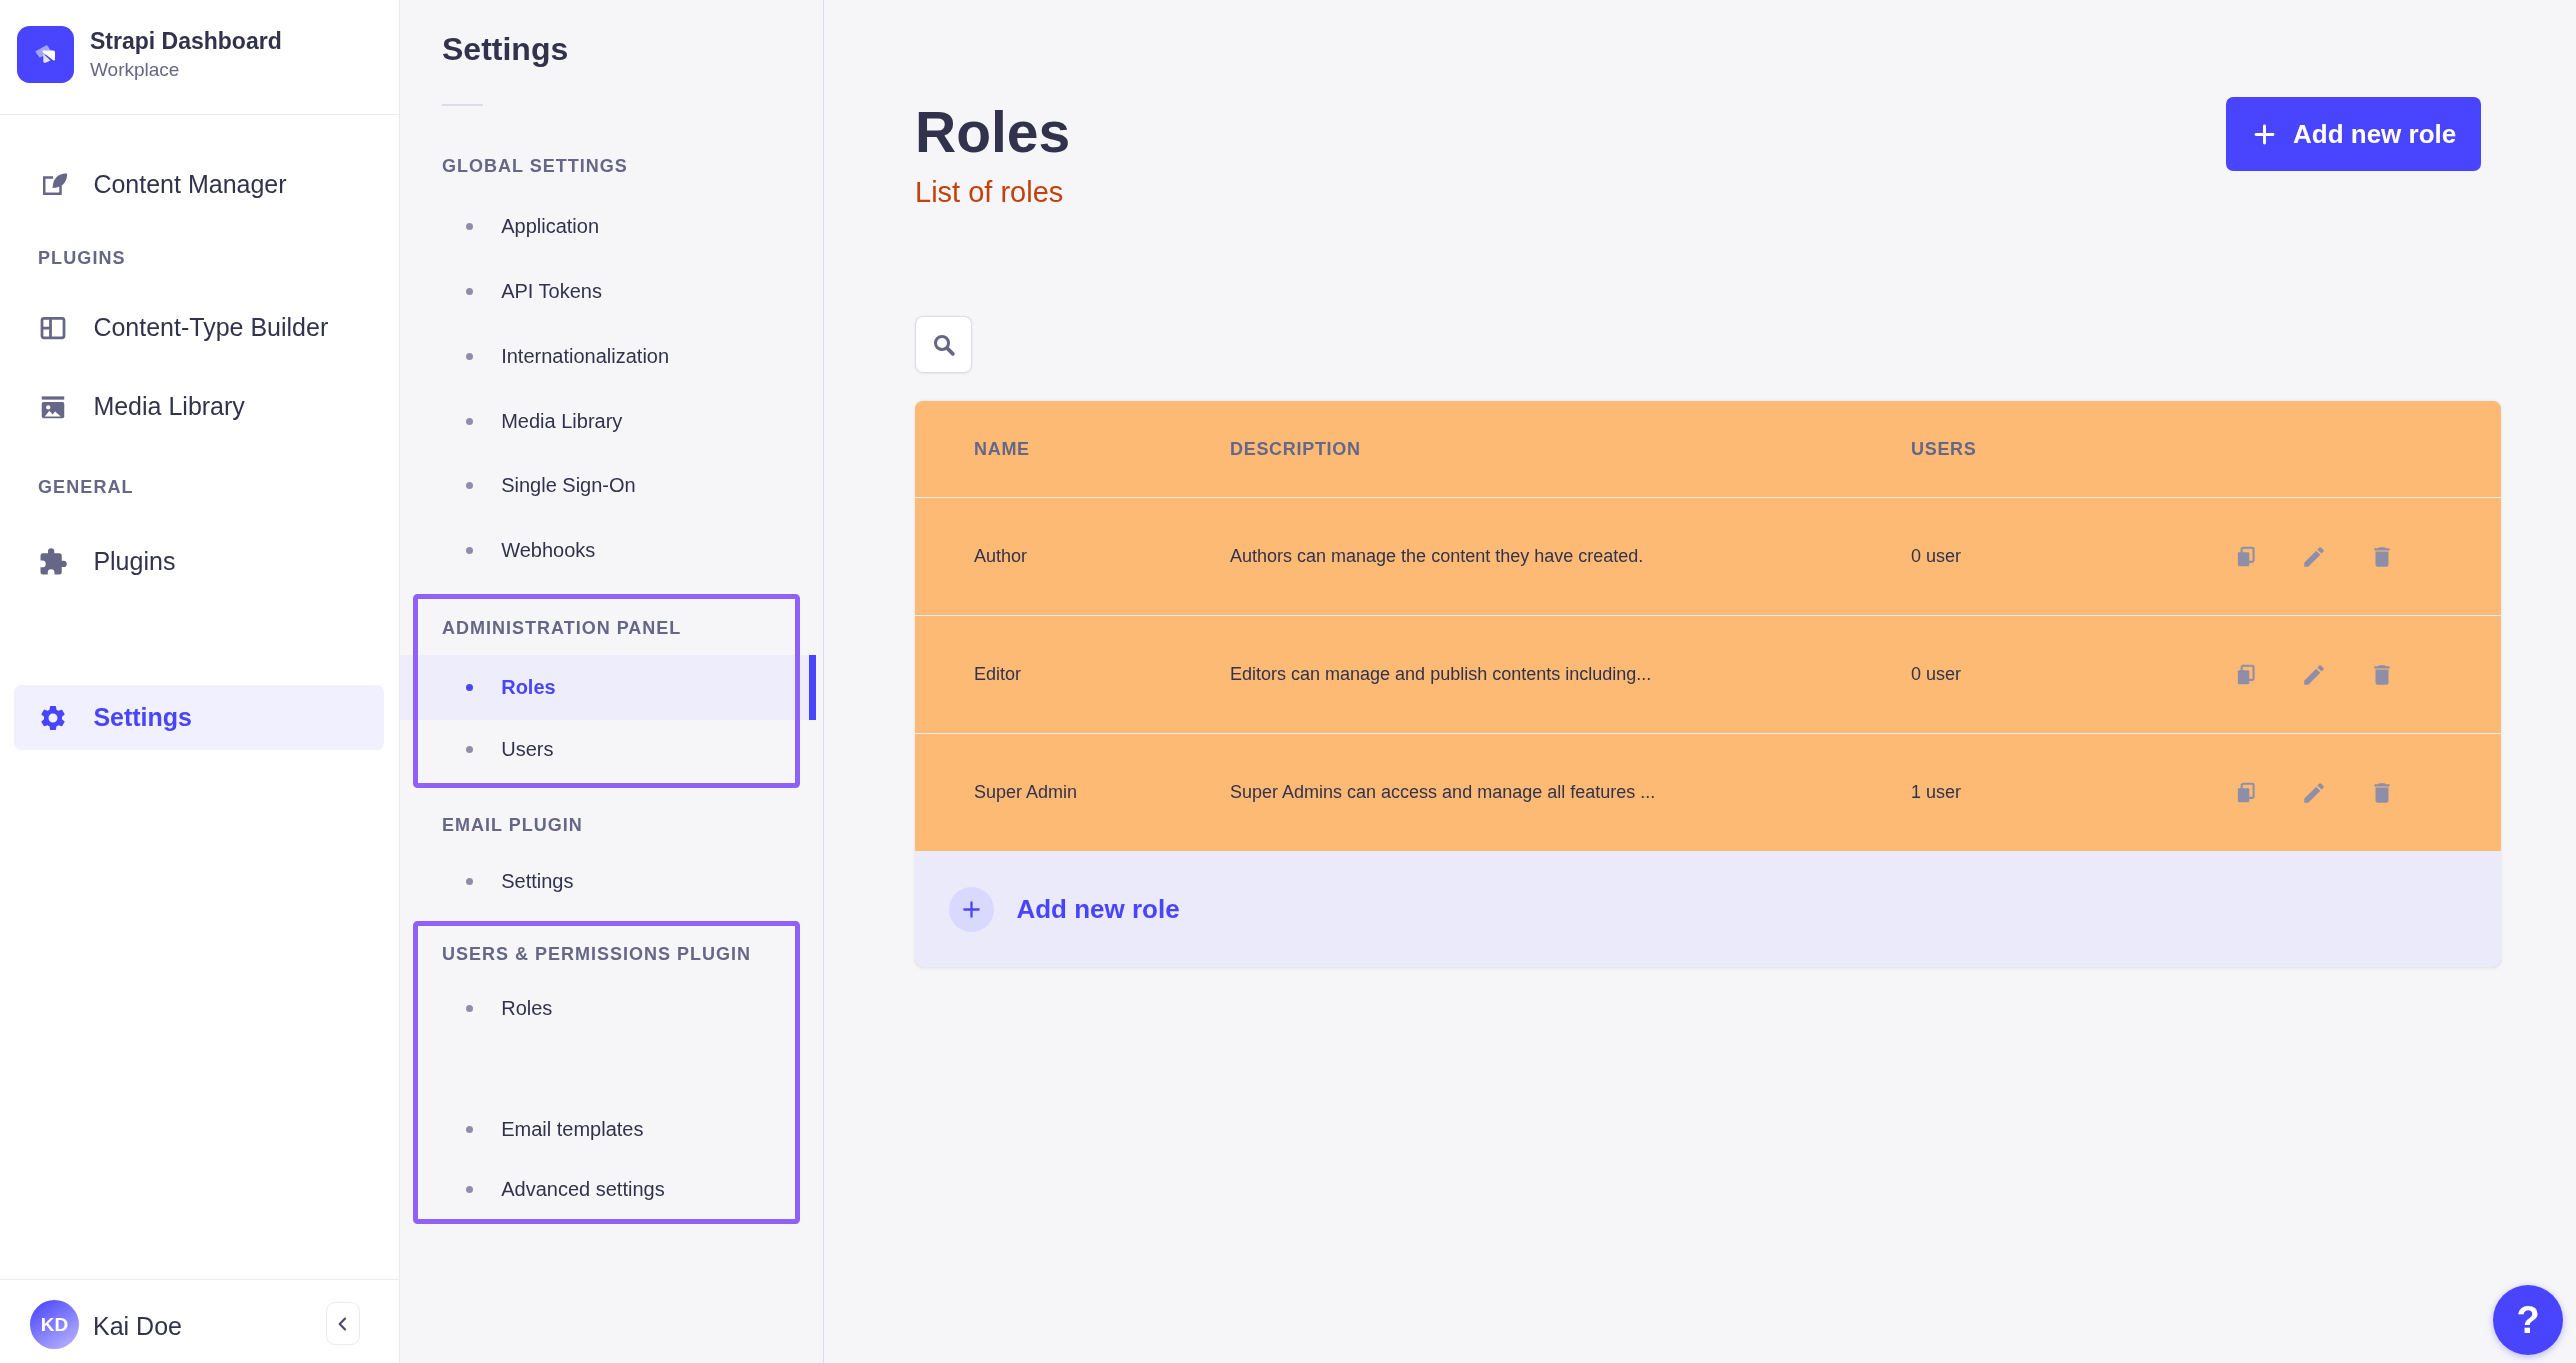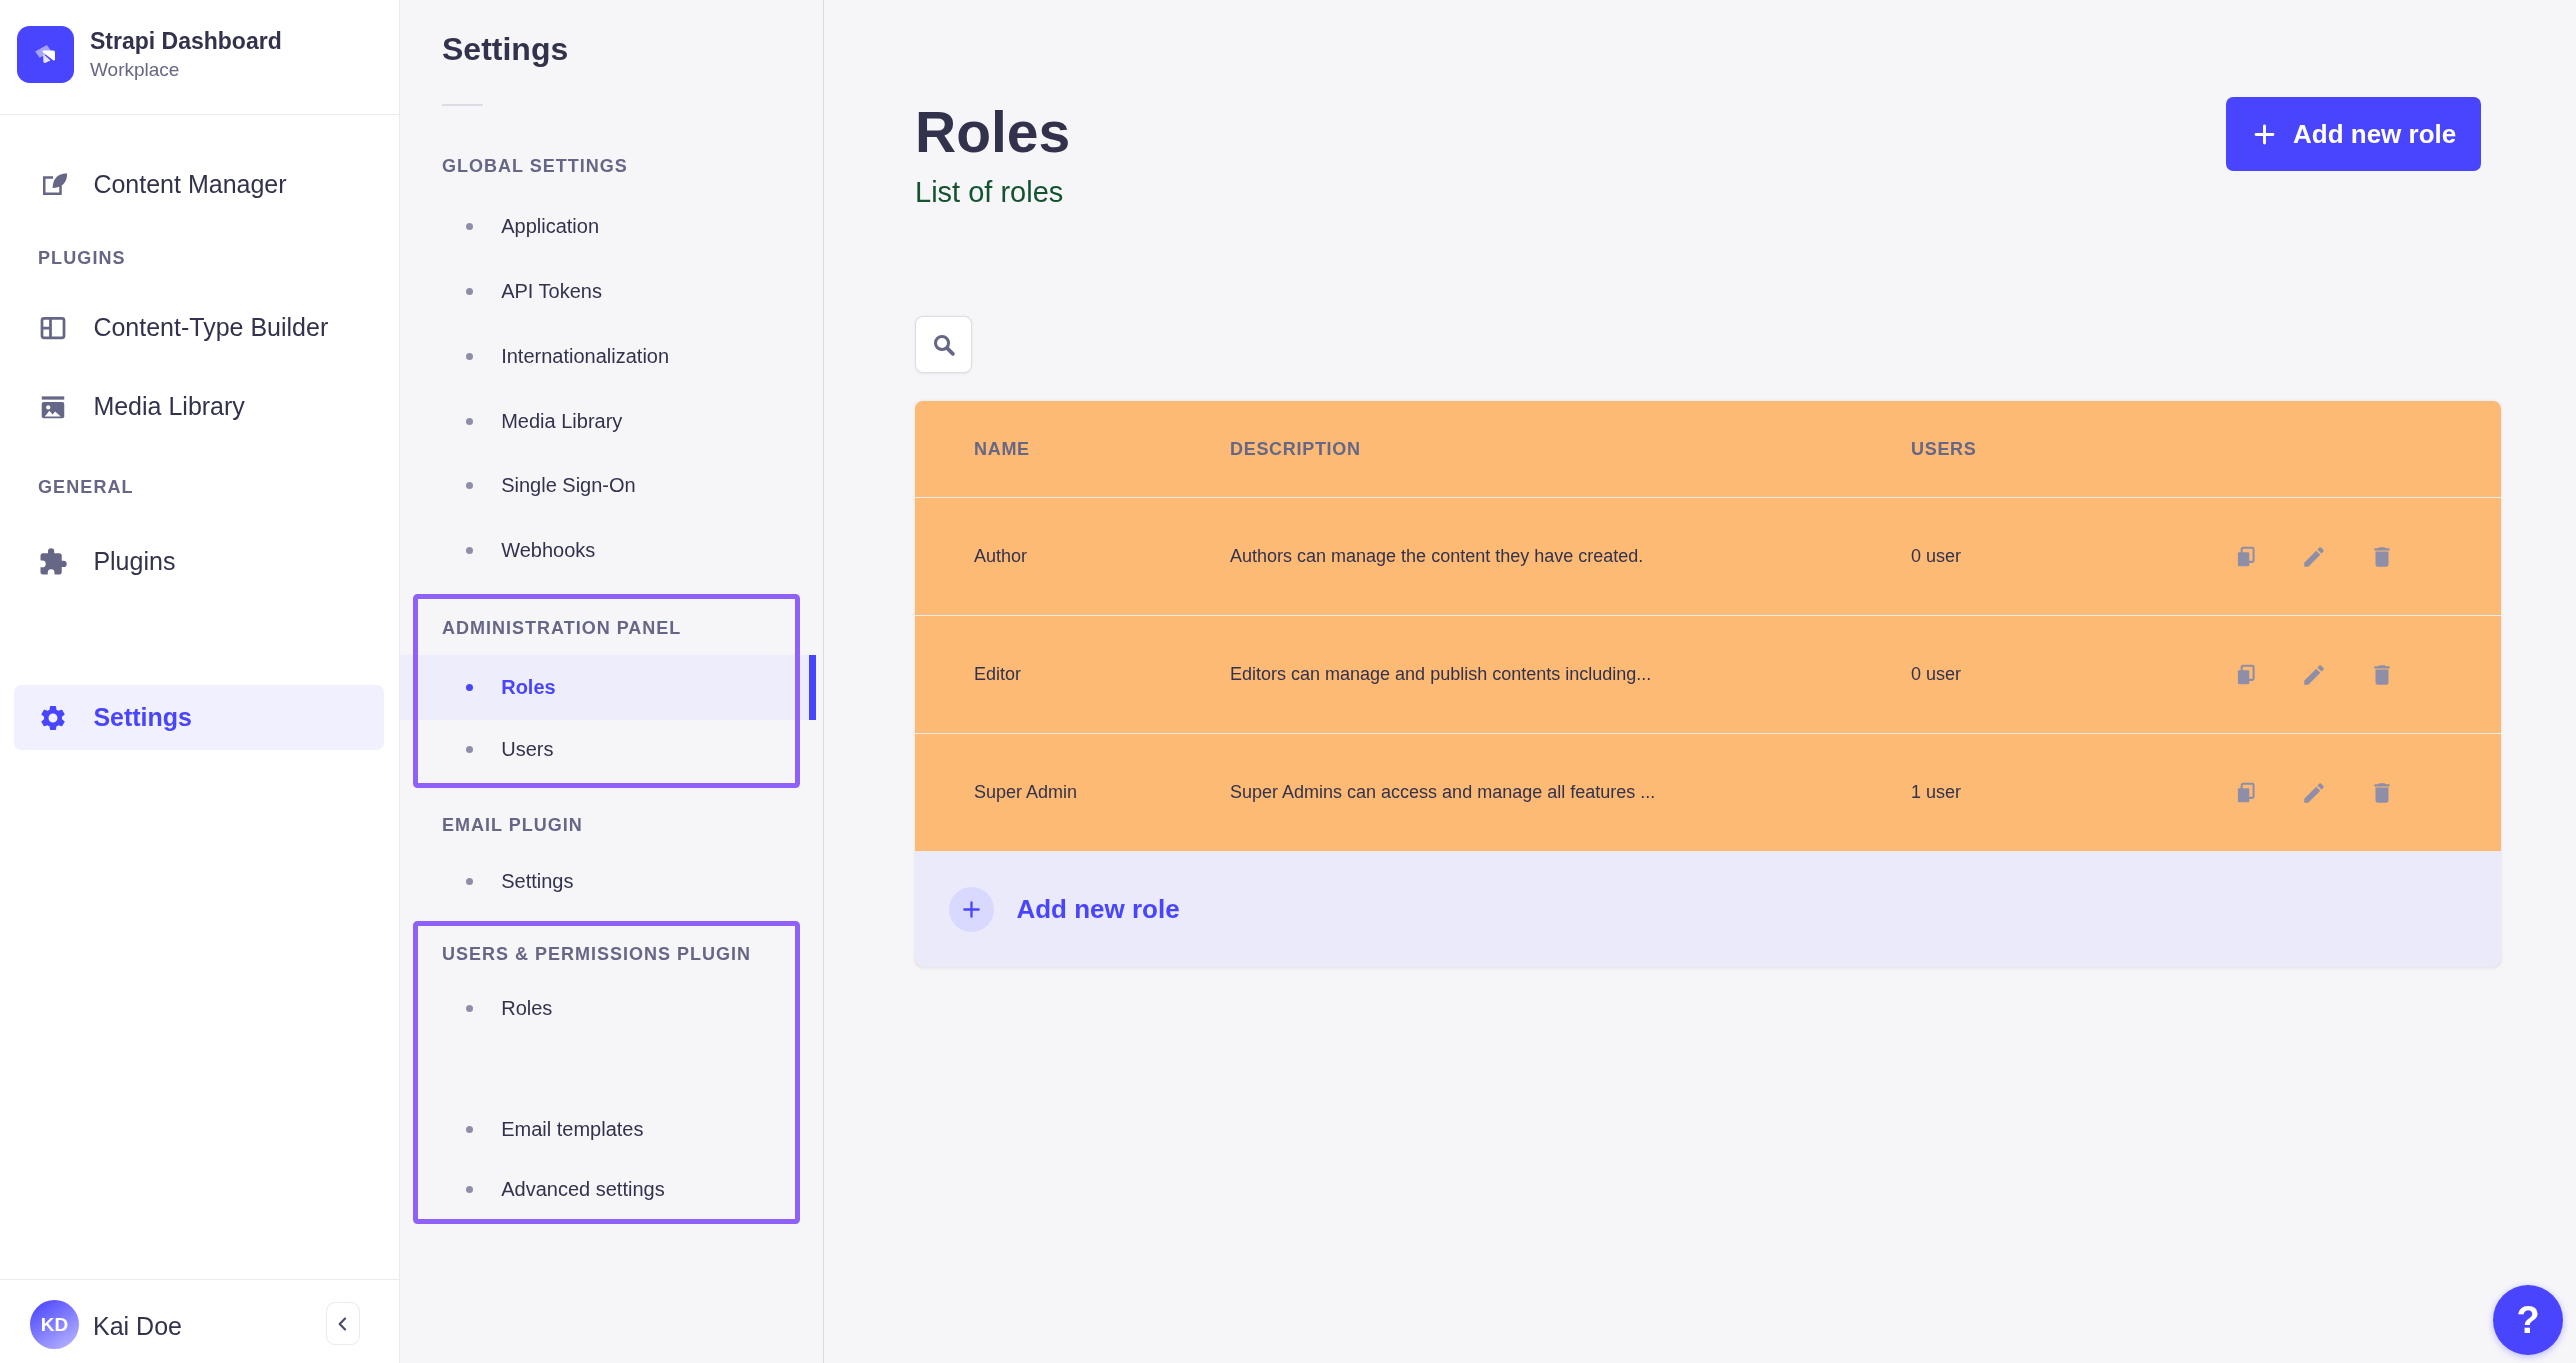--- a/index.html
+++ b/index.html
@@ -55,21 +55,21 @@
   .sub-item.active .sub-item-label { color:#4945FF; font-weight:bold; }
   .active-bar { left:409px; top:655px; width:7.2px; height:65px; background:#4945FF; }
 
   .annotation { border:5.4px solid #9061F9; border-radius:4.5px; background:transparent; pointer-events:none; }
   #annot-admin { left:12.6px; top:594px; width:387px; height:194px; }
   #annot-up    { left:12.6px; top:921px; width:387px; height:303px; }
 
   
   #main { left:823px; top:0; width:1753px; height:1364px; }
   .page-title { left:92px; top:104px; font-size:57px; font-weight:bold; color:#32324D; line-height:1; }
-  .page-sub   { left:92px; top:176px; font-size:29px; color:#14532d; }
+  .page-sub   { left:92px; top:176px; font-size:29px; color:#c2410c; }
 
   .add-btn { left:1403px; top:97px; width:255px; height:74px; border-radius:7.2px; border:none;
              background:#4945FF; color:#FFFFFF; display:flex; align-items:center; justify-content:center;
              gap:15.3px; font-size:26px; font-weight:bold; cursor:pointer;
              font-family:"Liberation Sans",sans-serif; }
   .add-btn .plus-ic { width:27px; height:27px; display:flex; }
 
   .search-btn { left:92px; top:316px; width:57px; height:57px; border-radius:8px;
                 background:#FFFFFF; border:0.9px solid #DCDCE4; display:flex; align-items:center;
                 justify-content:center; cursor:pointer; color:#666687;

